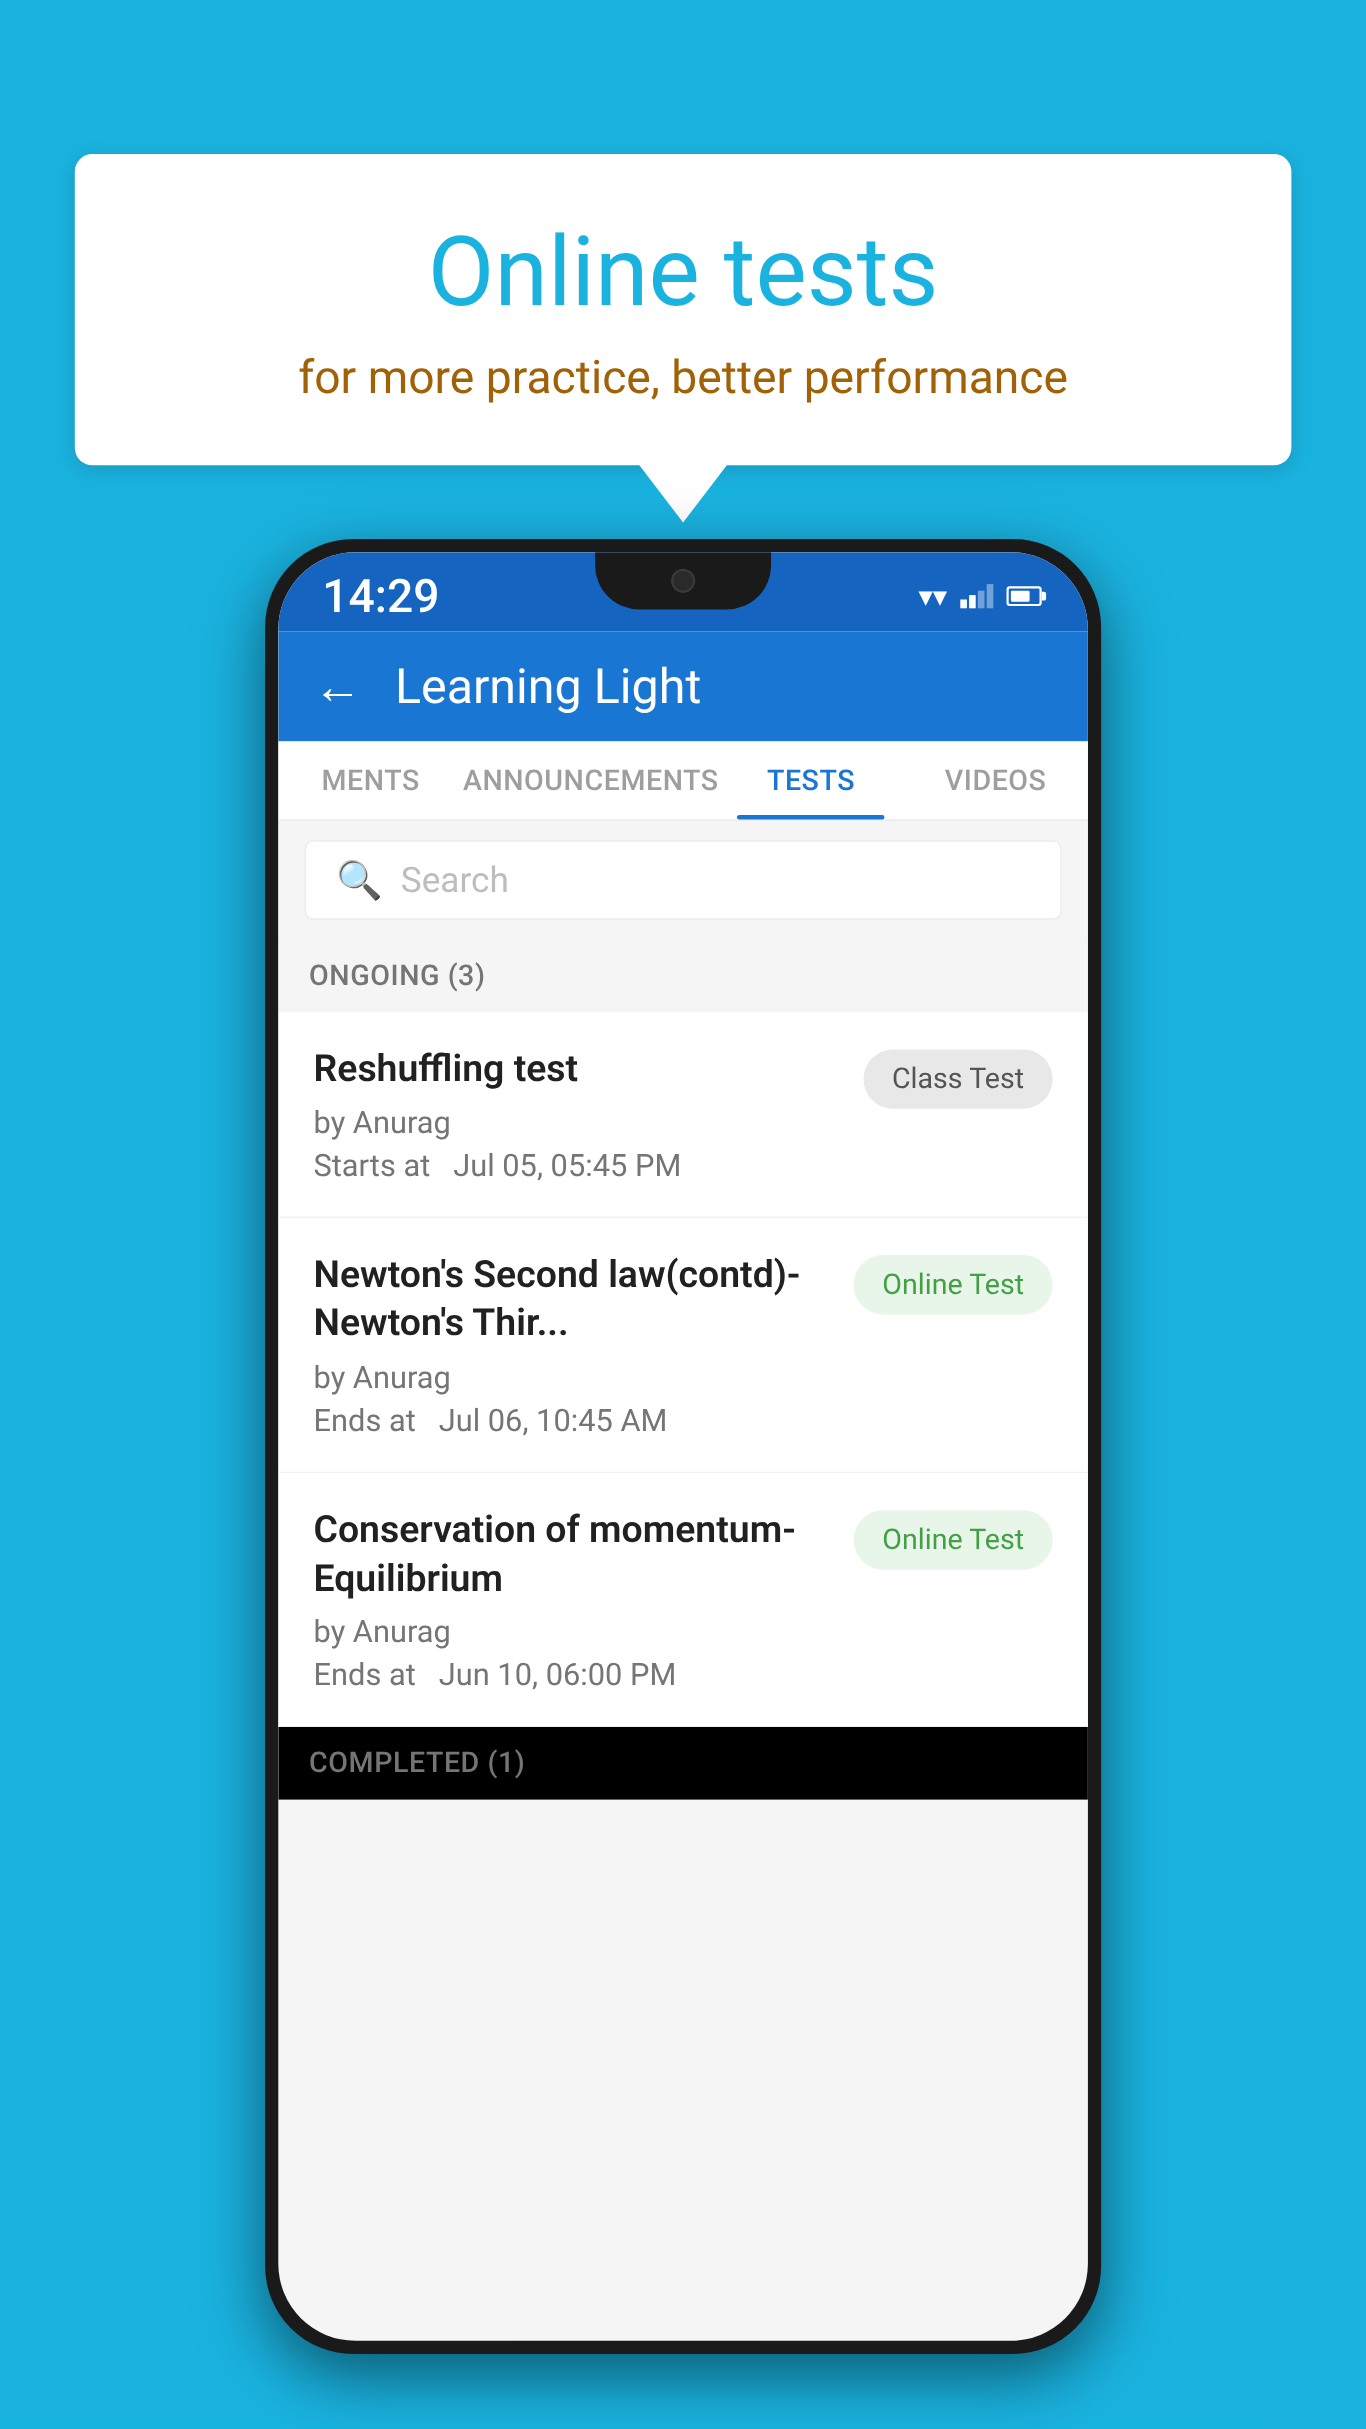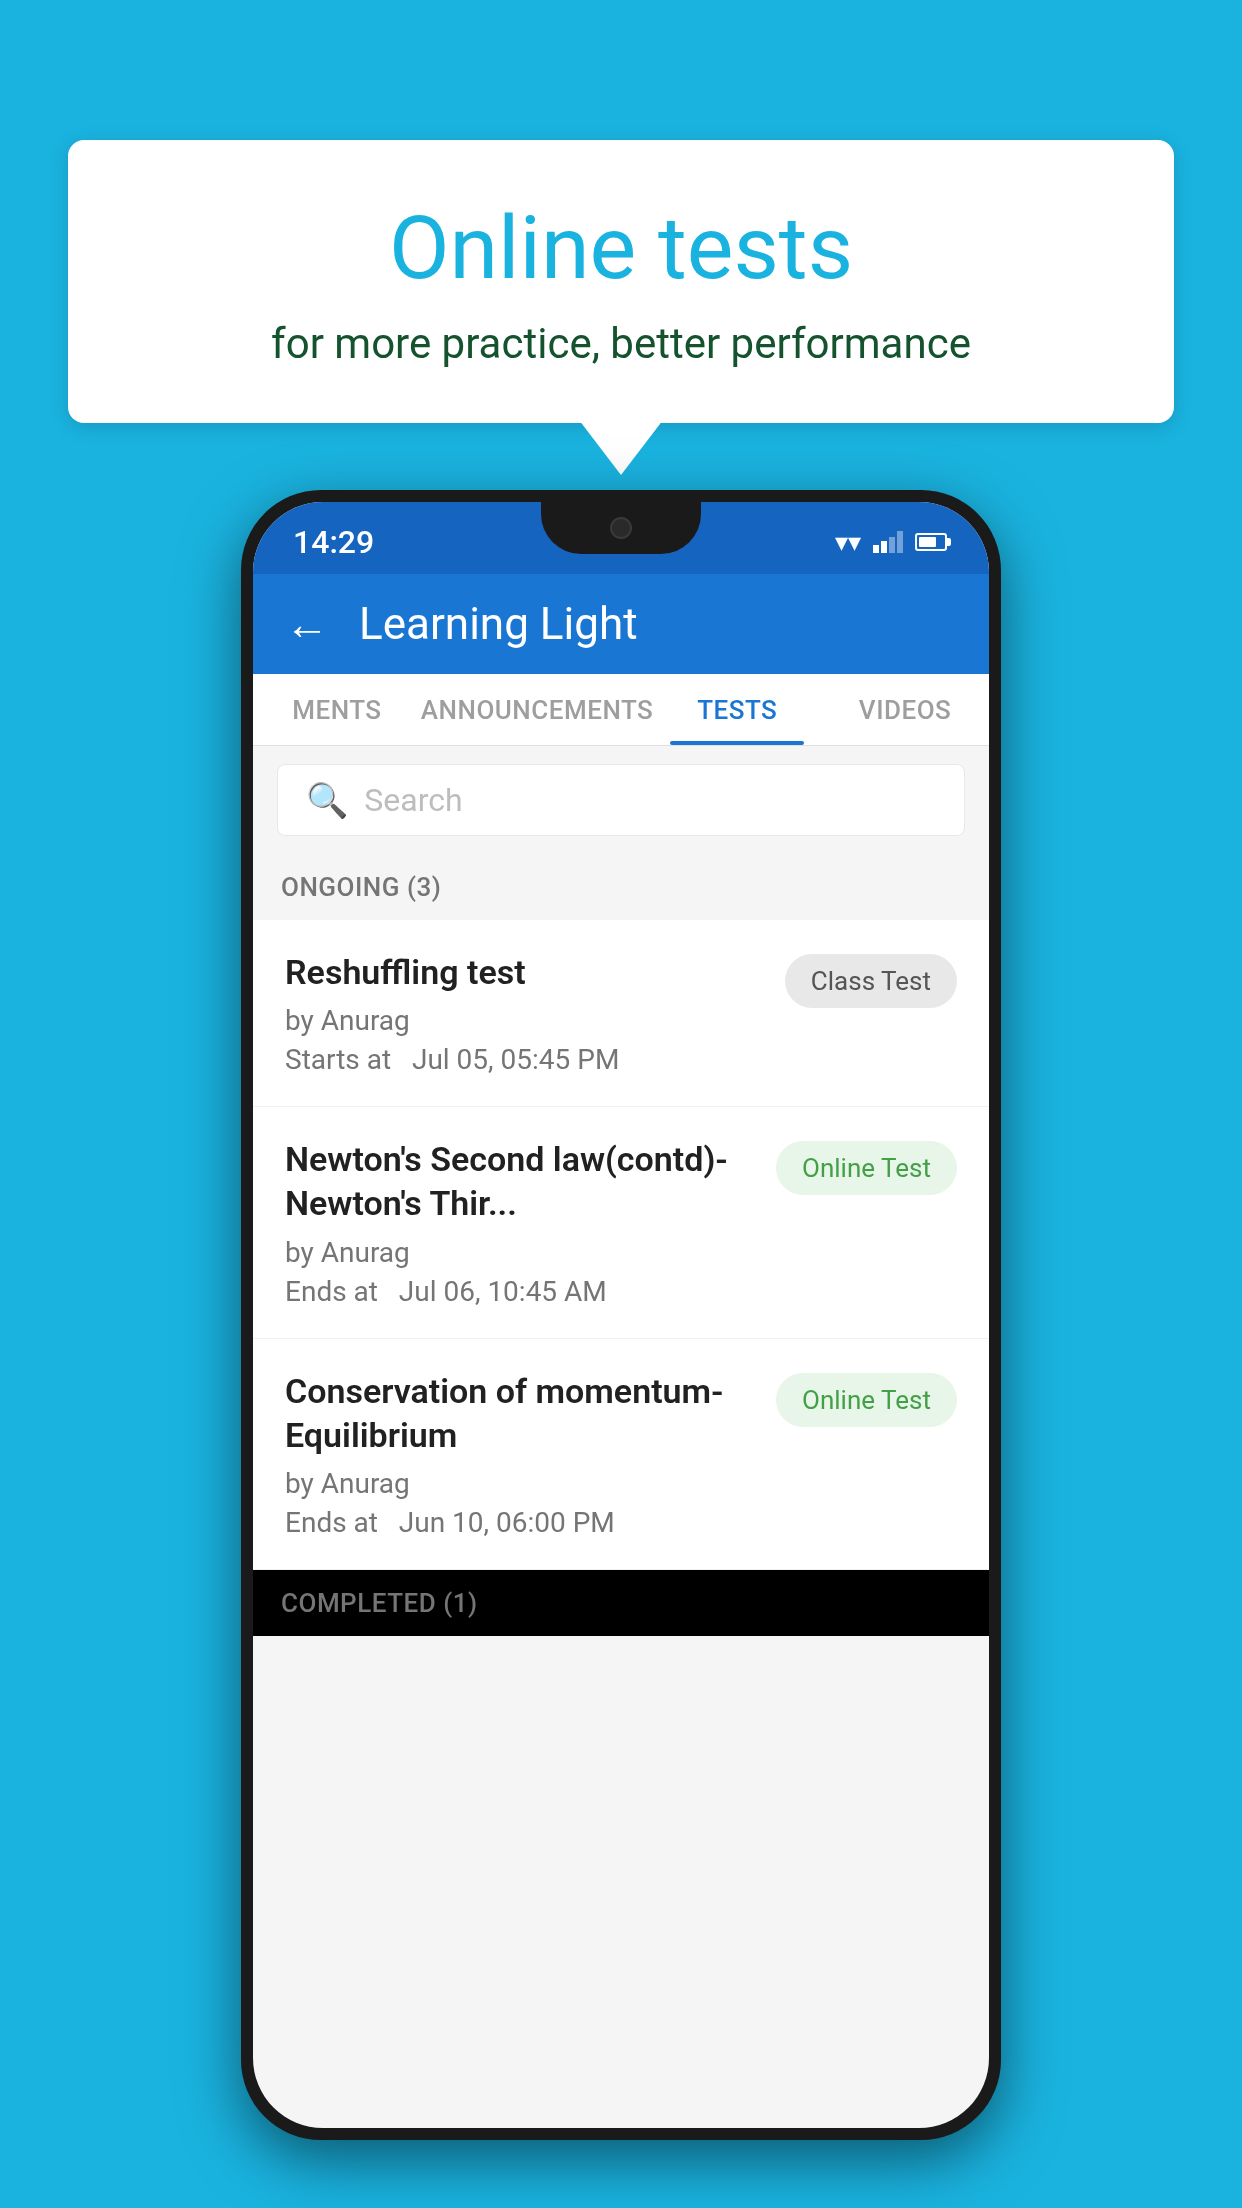--- a/index.html
+++ b/index.html
@@ -43,21 +43,21 @@
       font-size: 88px;
       font-weight: 400;
       color: #1ab3e0;
       line-height: 1.1;
       margin-bottom: 22px;
     }
 
     .bubble-subtitle {
       text-align: center;
       font-size: 42px;
-      color: #14532d;
+      color: #a16207;
       font-weight: 400;
     }
 
     
     .phone-container {
       position: absolute;
       top: 490px;
       left: 50%;
       transform: translateX(-50%);
       width: 760px;
@@ -139,21 +139,21 @@
       height: 72px;
       display: flex;
       align-items: center;
       justify-content: space-between;
       padding: 0 40px;
       padding-top: 8px;
     }
 
     .status-time {
       color: white;
-      font-size: 32px;
+      font-size: 42px;
       font-weight: 500;
     }
 
     .status-icons {
       display: flex;
       align-items: center;
       gap: 12px;
     }
 
     

